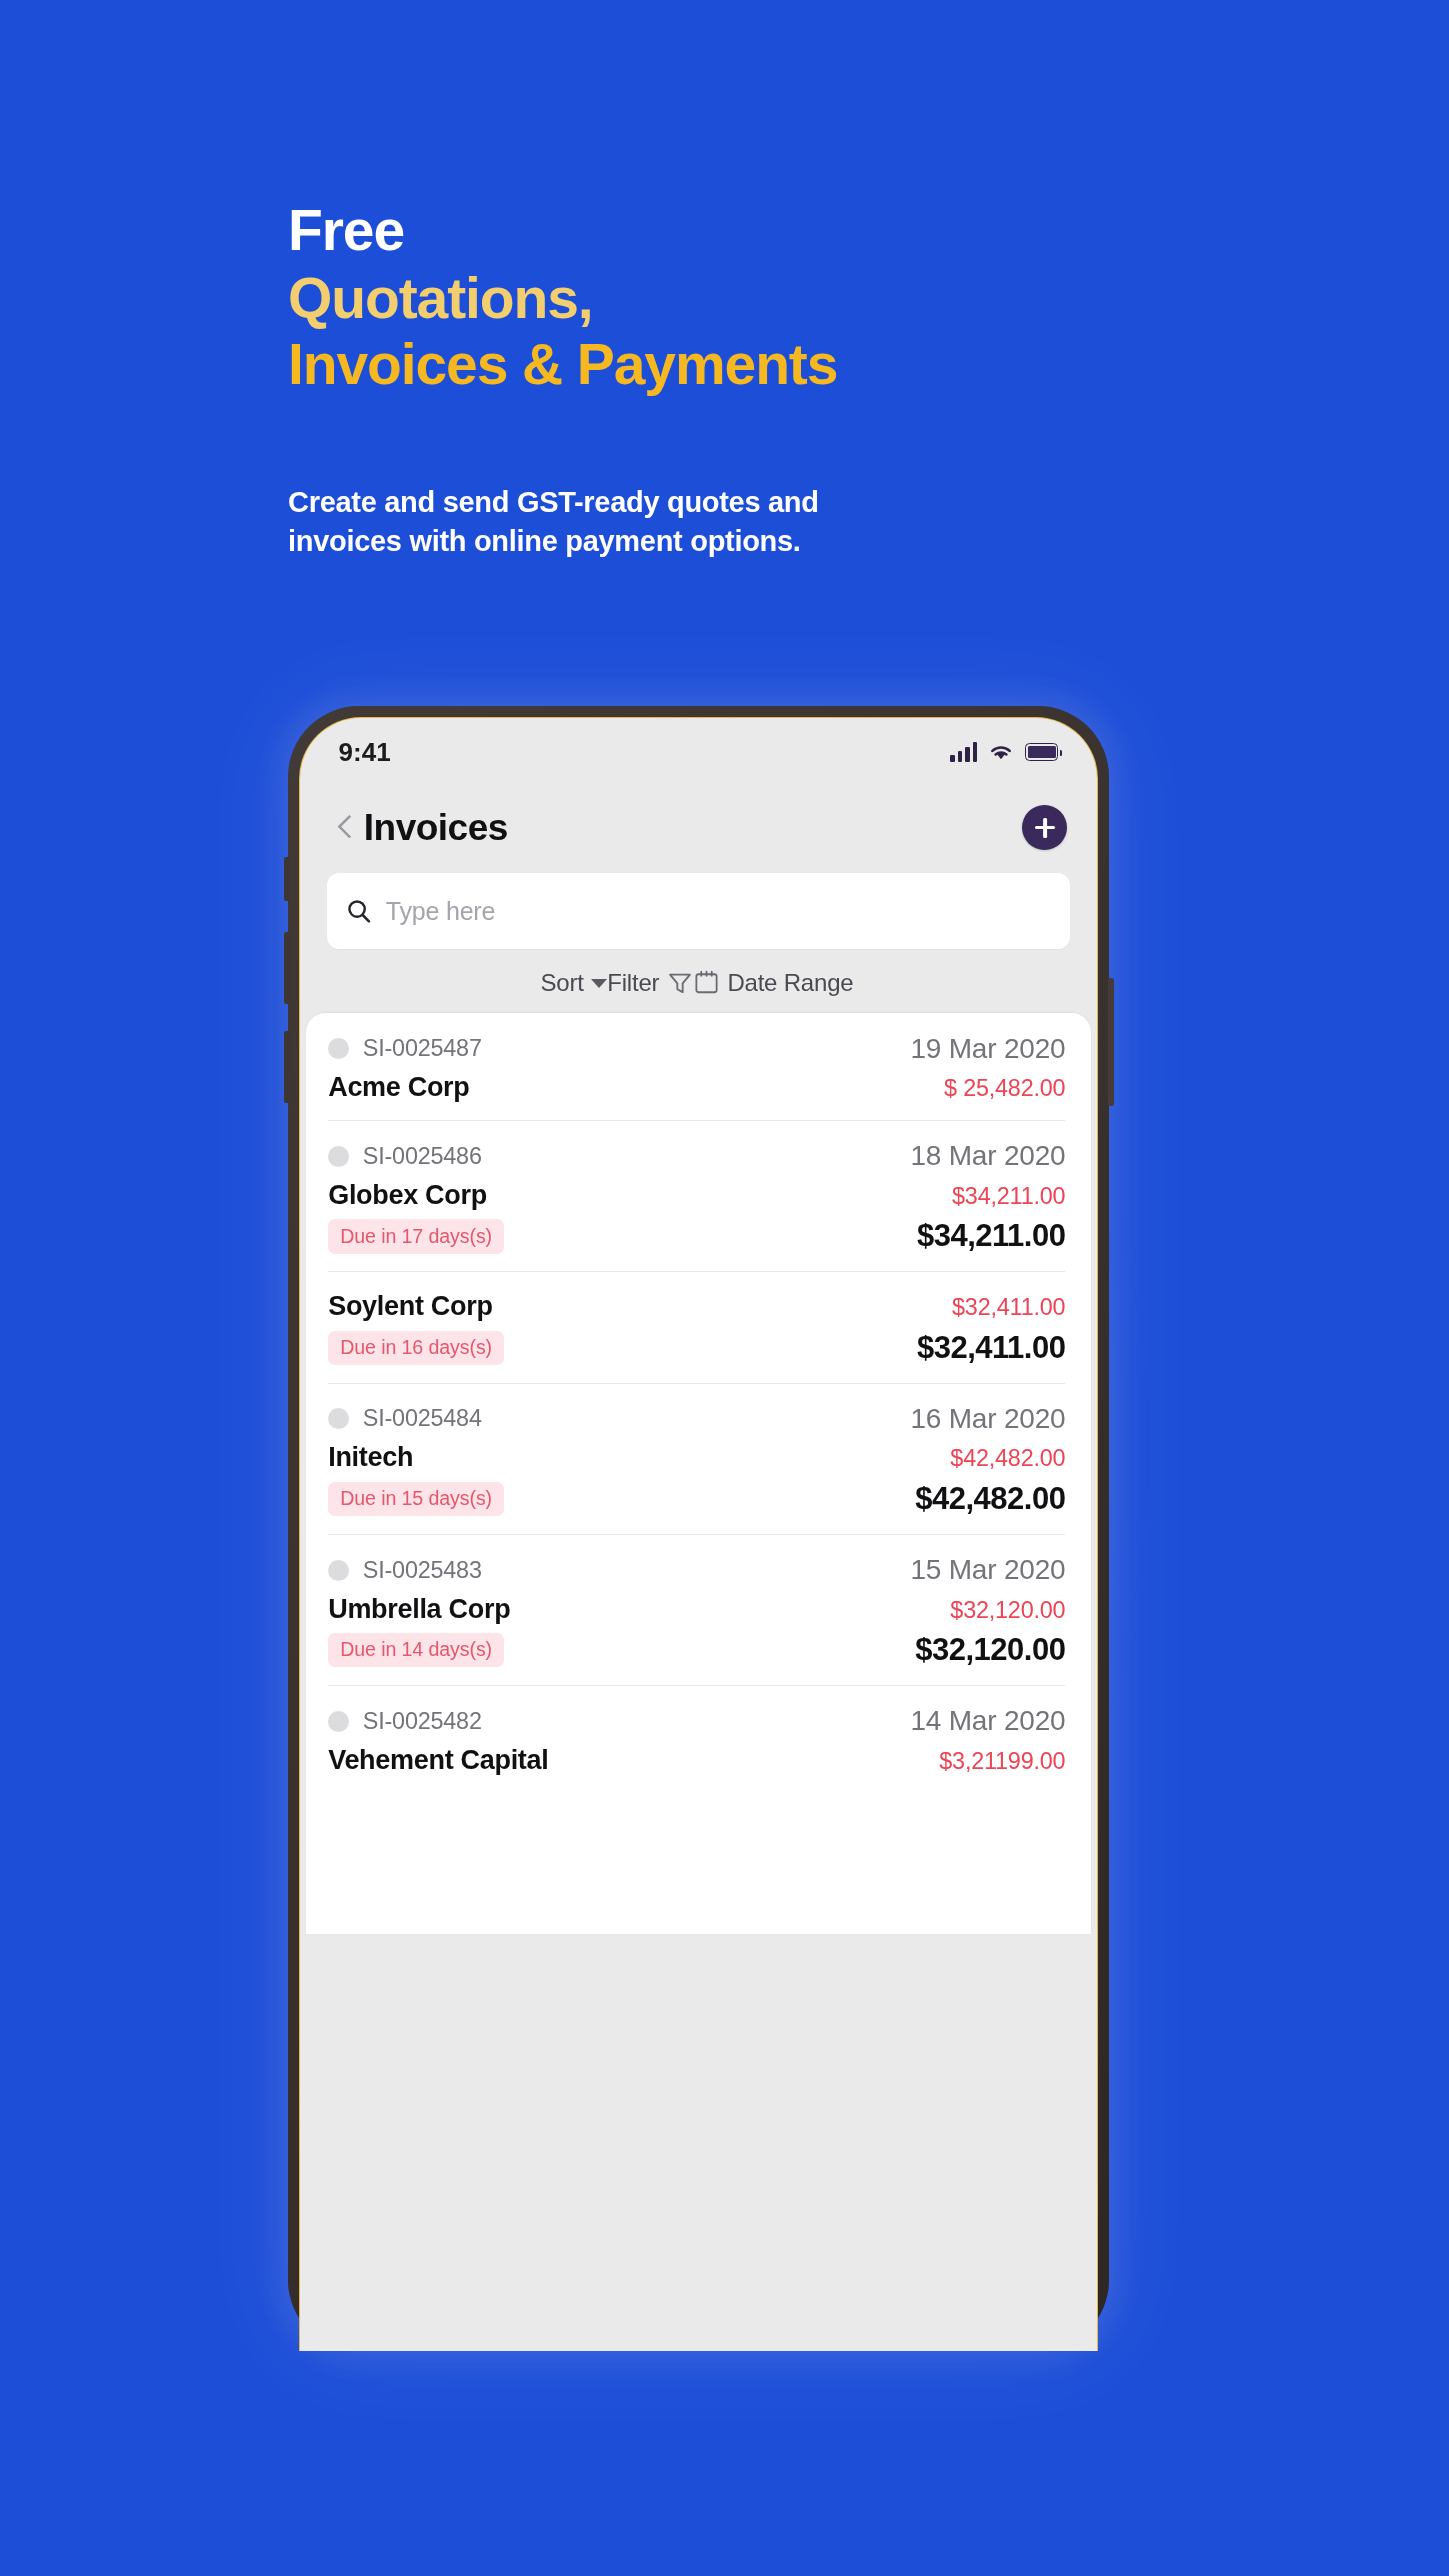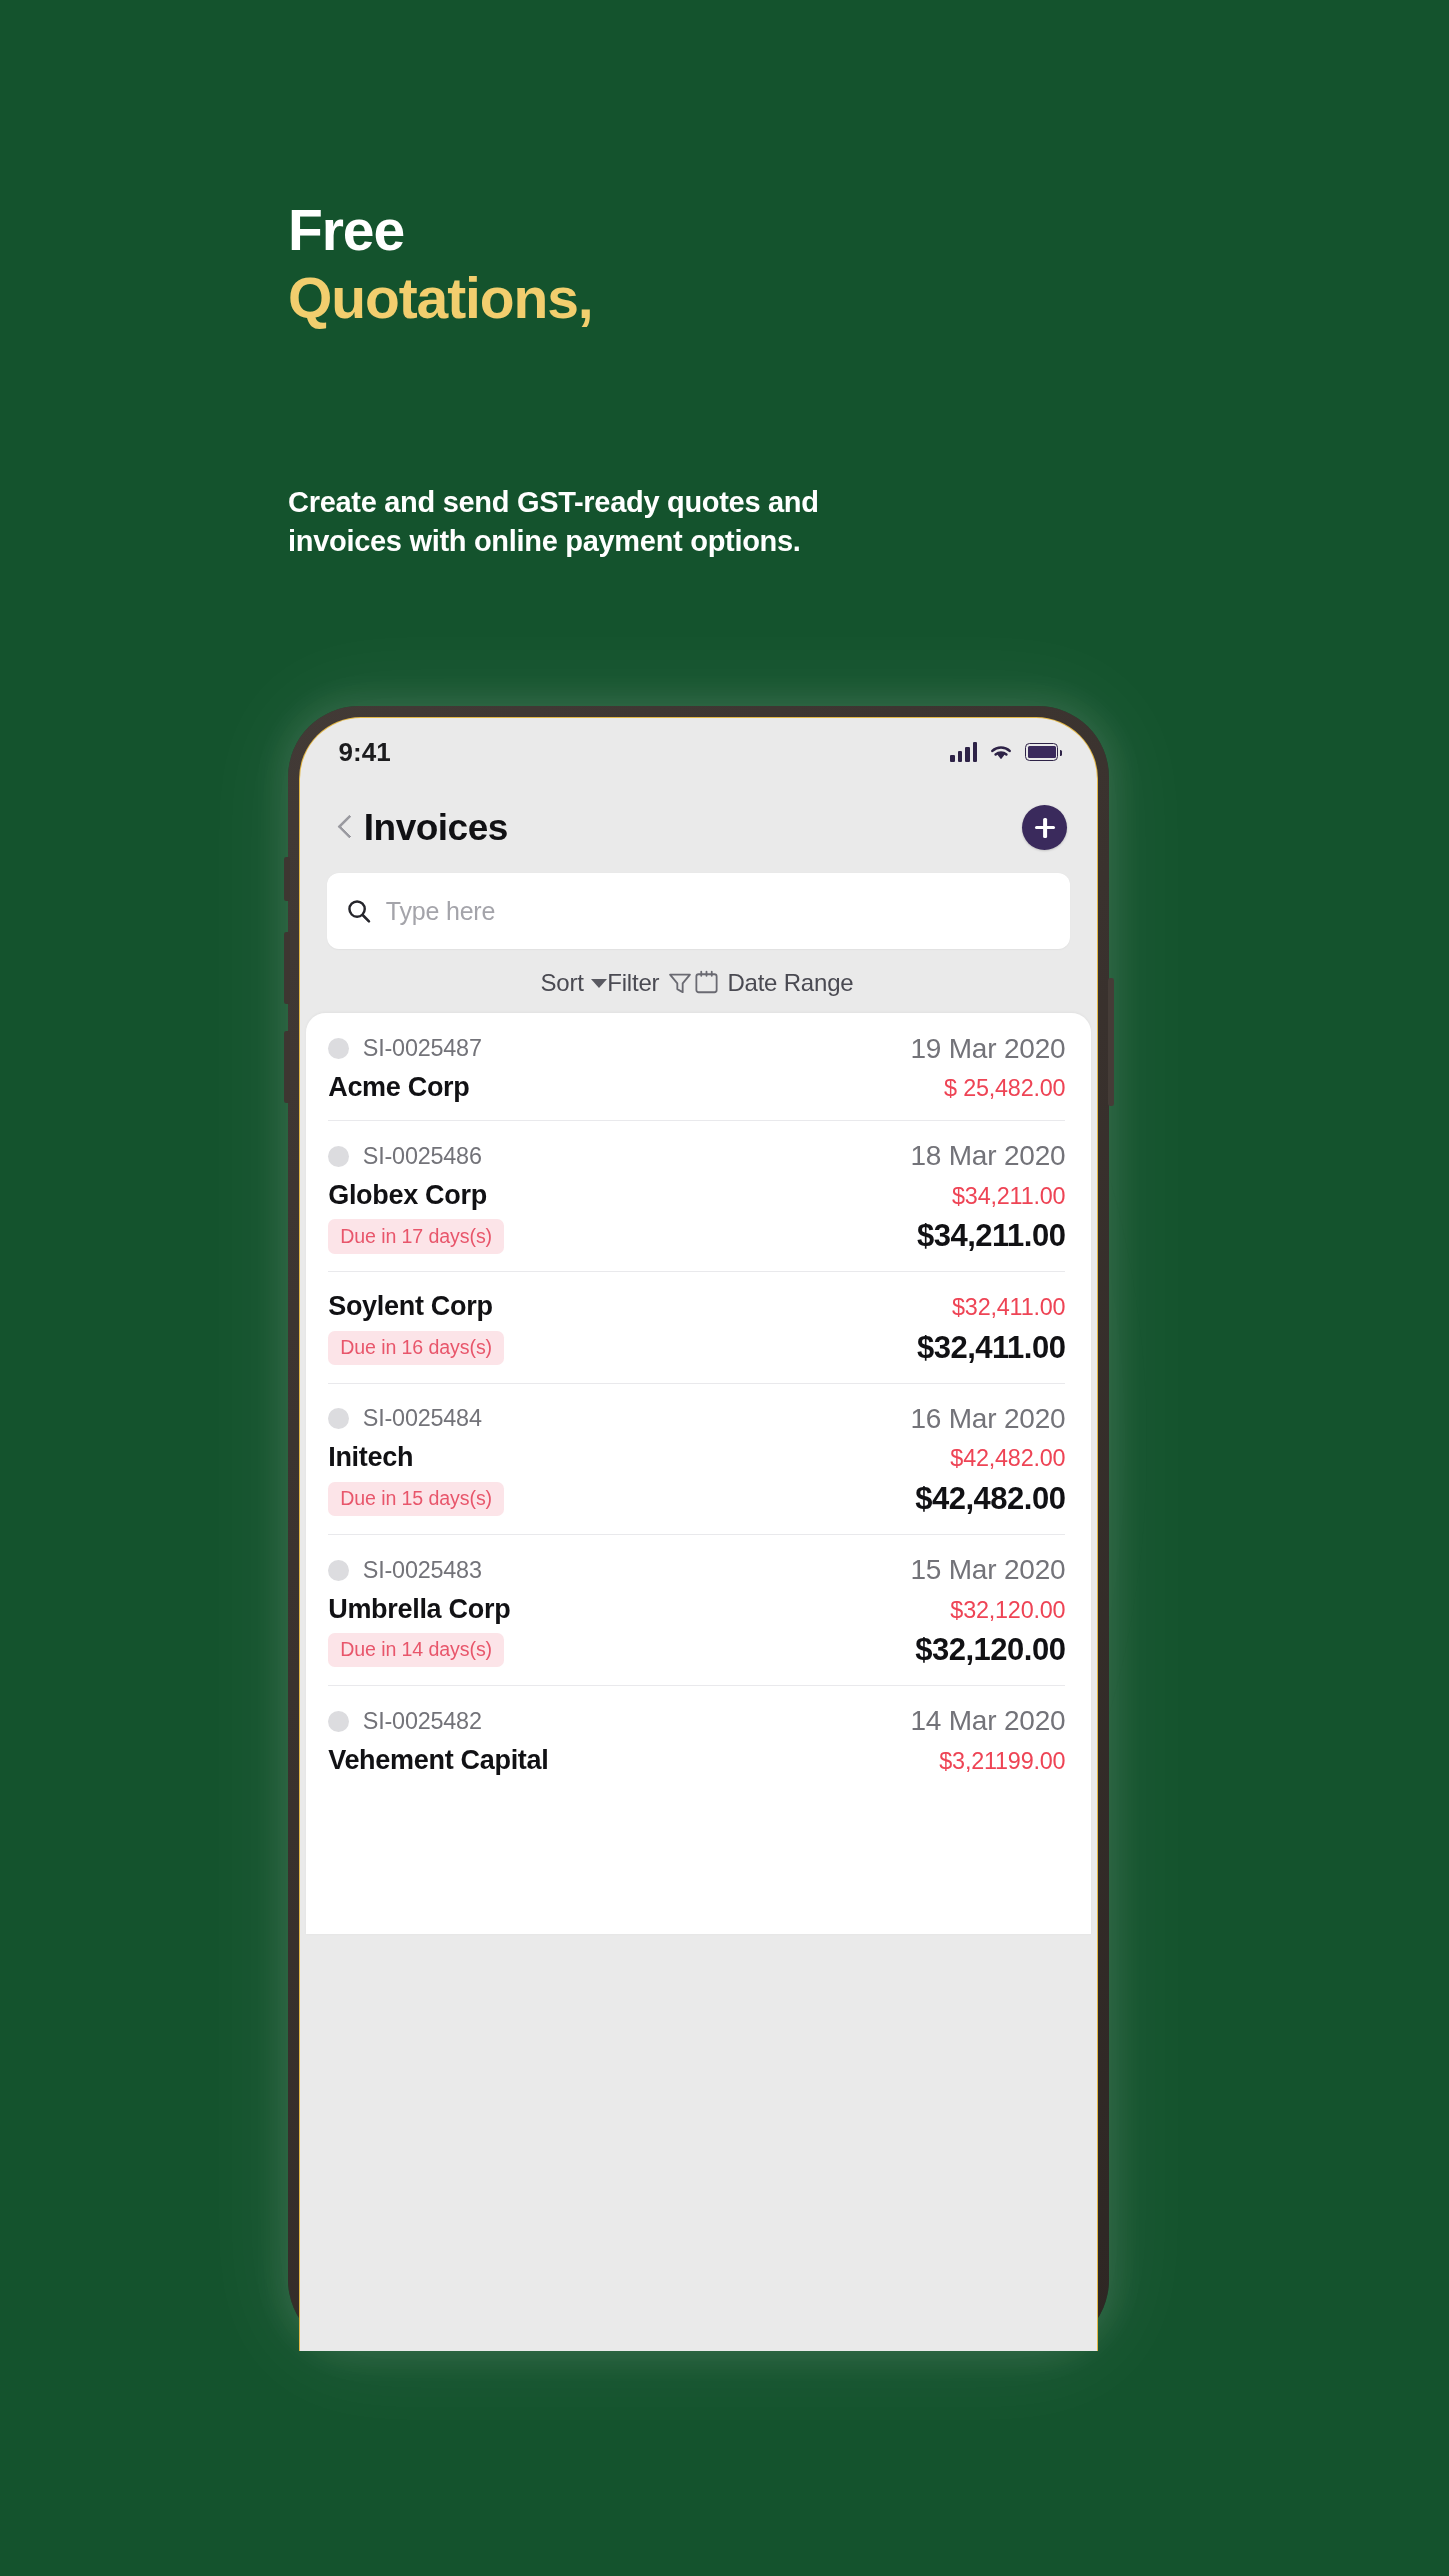--- a/index.html
+++ b/index.html
@@ -2,21 +2,21 @@
 <html style="font-size:12px"><head>
 <meta charset="utf-8">
 <style>
   * { margin:0; padding:0; box-sizing:border-box; }
   html, body {
     width:1449px; height:2576px;
     background:#000000;
     font-family:"Liberation Sans", sans-serif;
     overflow:hidden;
   }
-  #stage { position:relative; width:1449px; height:2576px; background:#14532d; overflow:hidden; }
+  #stage { position:relative; width:1449px; height:2576px; background:#1d4ed8; overflow:hidden; }
 
   
   .headline { position:absolute; left:288px; top:202px; width:906px; }
   .hl-line { font-weight:bold; letter-spacing:-1.1px; line-height:1.0; }
   .hl-free { font-size:57px; color:#FFFFFF; margin-bottom:10.6px; }
   .hl-quot { font-size:57px; color:#F2CE6E; margin-bottom:9px; }
   .hl-inv  { font-size:57px; color:#F5B820; }
   .subhead { position:absolute; left:288px; top:483px; width:830px;
              font-size:29px; font-weight:bold; color:#FFFFFF; line-height:1.35; letter-spacing:-0.3px; }
   .subhead div { white-space:nowrap; }
@@ -151,20 +151,21 @@
   .row.clipped { padding-bottom:0; }
 </style>
 </head>
 <body>
 
 <div id="stage">
 
   <div class="headline">
     <div class="hl-line hl-free">Free</div>
     <div class="hl-line hl-quot">Quotations,</div>
+    <div class="hl-line hl-inv">Invoices &amp; Payments</div>
   </div>
 
   <div class="subhead">
     <div>Create and send GST-ready quotes and</div>
     <div>invoices with online payment options.</div>
   </div>
 
   <div class="glow"></div>
 
   <div class="phone">

